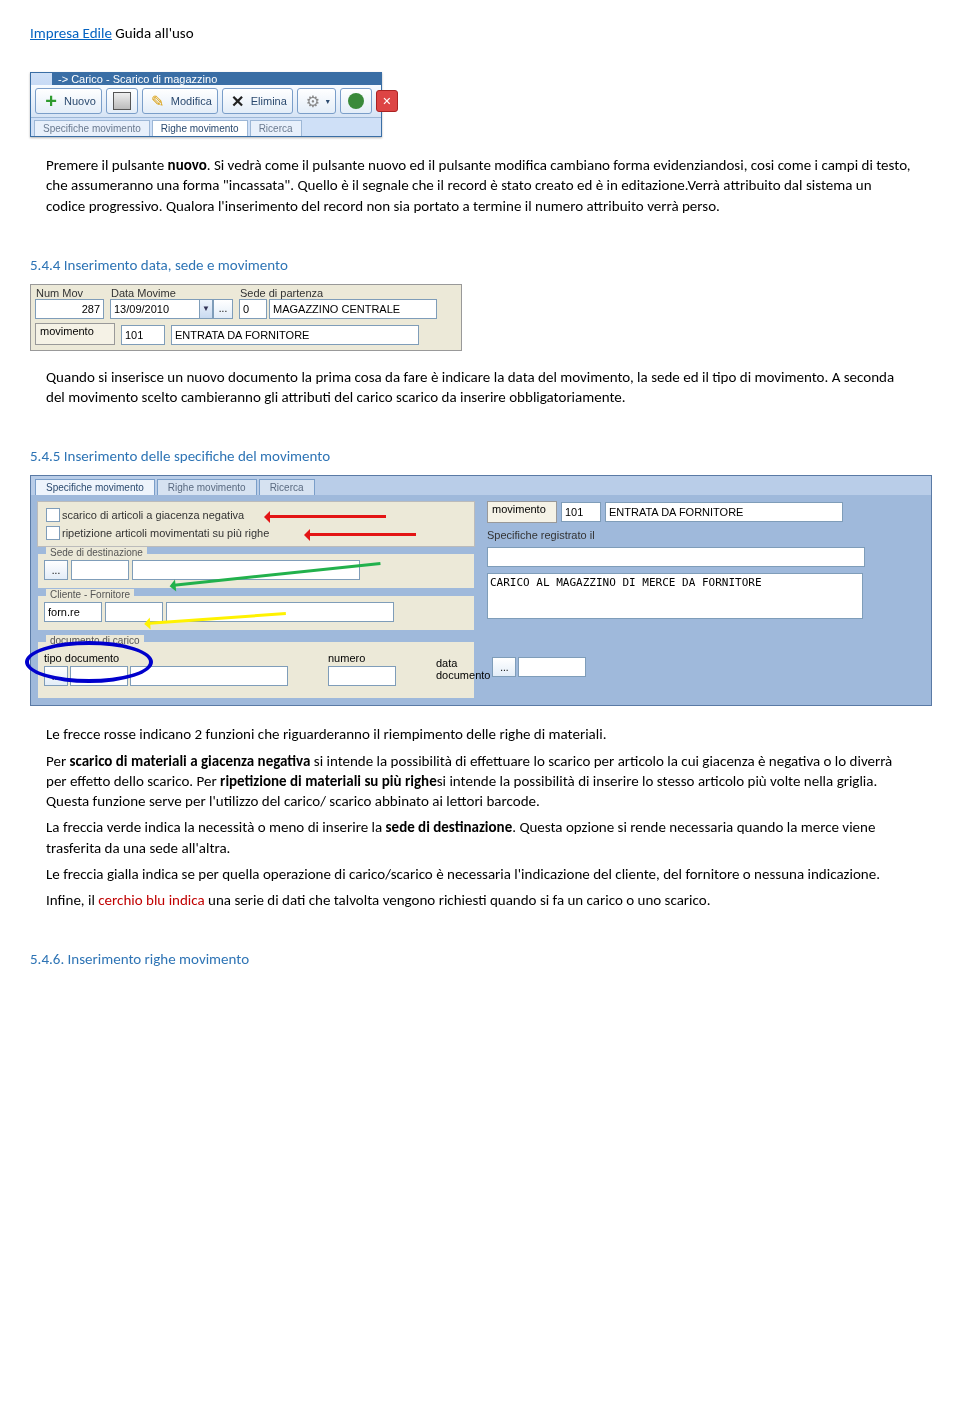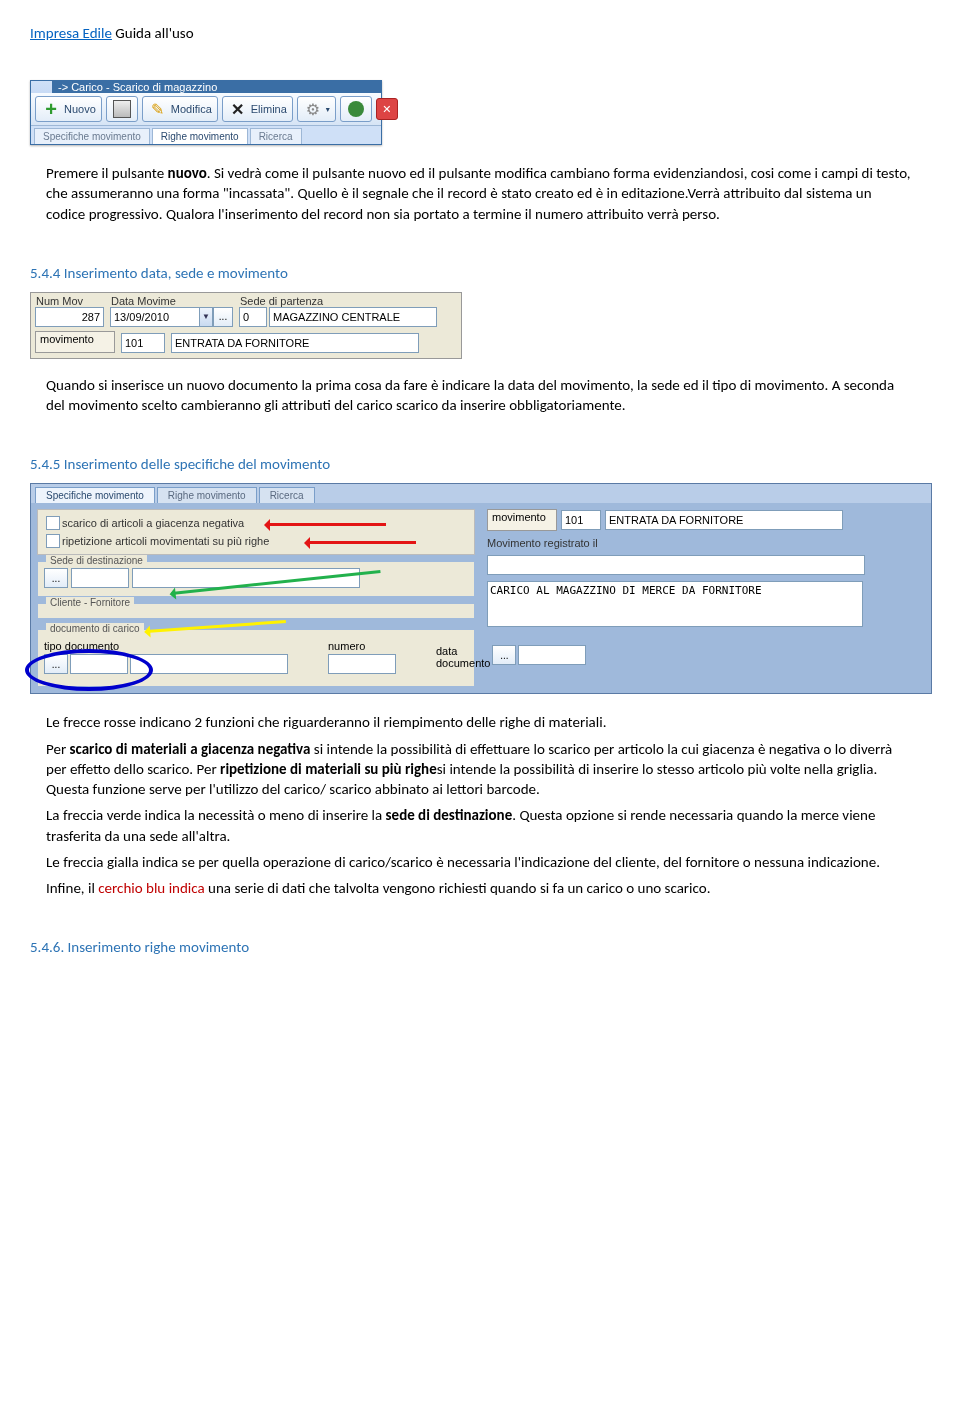--- a/index.html
+++ b/index.html
@@ -4,21 +4,21 @@
 <style>
   body {
     font-family: Calibri, Arial, sans-serif;
     font-size: 15px;
     color: #000;
     background: #fff;
     margin: 0;
     padding: 24px 30px;
     width: 900px;
   }
-  .doc-title { font-size: 15px; margin-bottom: 38px; }
+  .doc-title { font-size: 15px; margin-bottom: 30px; }
   .doc-title a { color: #0563c1; text-decoration: underline; }
   .section-heading { color: #2e74b5; font-size: 15px; margin: 40px 0 10px 0; font-weight: normal; }
   p { line-height: 1.35; margin: 6px 16px; }
   .bold { font-weight: bold; }
   .red { color: #c00000; }
 
   
   .toolbar-box {
     width: 350px;
     border: 1px solid #3a6ea5;
@@ -269,20 +269,25 @@
       <div class="spec-group">
         <span class="spec-group-title">Sede di destinazione</span>
         <div style="display:flex;gap:3px;">
           <span class="spec-small-btn">...</span>
           <input class="spec-input w40" style="">
           <input class="spec-input w200" style="">
         </div>
       </div>
       <div class="spec-group">
         <span class="spec-group-title">Cliente - Fornitore</span>
+        <div style="display:flex;gap:3px;">
+          <input class="spec-input w40" value="forn.re" style="">
+          <input class="spec-input w40" style="">
+          <input class="spec-input w200" style="">
+        </div>
       </div>
       <div class="spec-group" style="margin-top:10px;">
         <span class="spec-group-title">documento di carico</span>
         <div class="doc-bottom-row">
           <div style="display:flex;flex-direction:column;gap:2px;">
             <span>tipo documento</span>
             <div style="display:flex;gap:2px;">
               <span class="spec-small-btn">...</span>
               <input class="spec-input w40" style="">
               <input class="spec-input w150" style="">
@@ -308,21 +313,21 @@
       <div class="arrow-yellow" style="top:122px;left:115px;width:140px;transform:rotate(-4deg);"></div>
       <div class="blue-circle" style="top:146px;left:-6px;"></div>
     </div>
     <div class="spec-right">
       <div class="spec-right-row">
         <span class="fld-mov-lbl" style="width:60px;">movimento</span>
         <input class="spec-input" style="width: 32px;" value="101">
         <input class="spec-input" style="width: 230px;" value="ENTRATA DA FORNITORE">
       </div>
       <div class="spec-right-row">
-        <span class="spec-right-label">Movimento registrato il</span>
+        <span class="spec-right-label">Specifiche registrato il</span>
       </div>
       <div class="spec-right-row">
         <input class="spec-input" style="width: 370px;">
       </div>
       <textarea class="spec-textarea" style="">CARICO AL MAGAZZINO DI MERCE DA FORNITORE</textarea>
     </div>
   </div>
 </div>
 
 <p>Le frecce rosse indicano 2 funzioni che riguarderanno il riempimento delle righe di materiali.</p>

